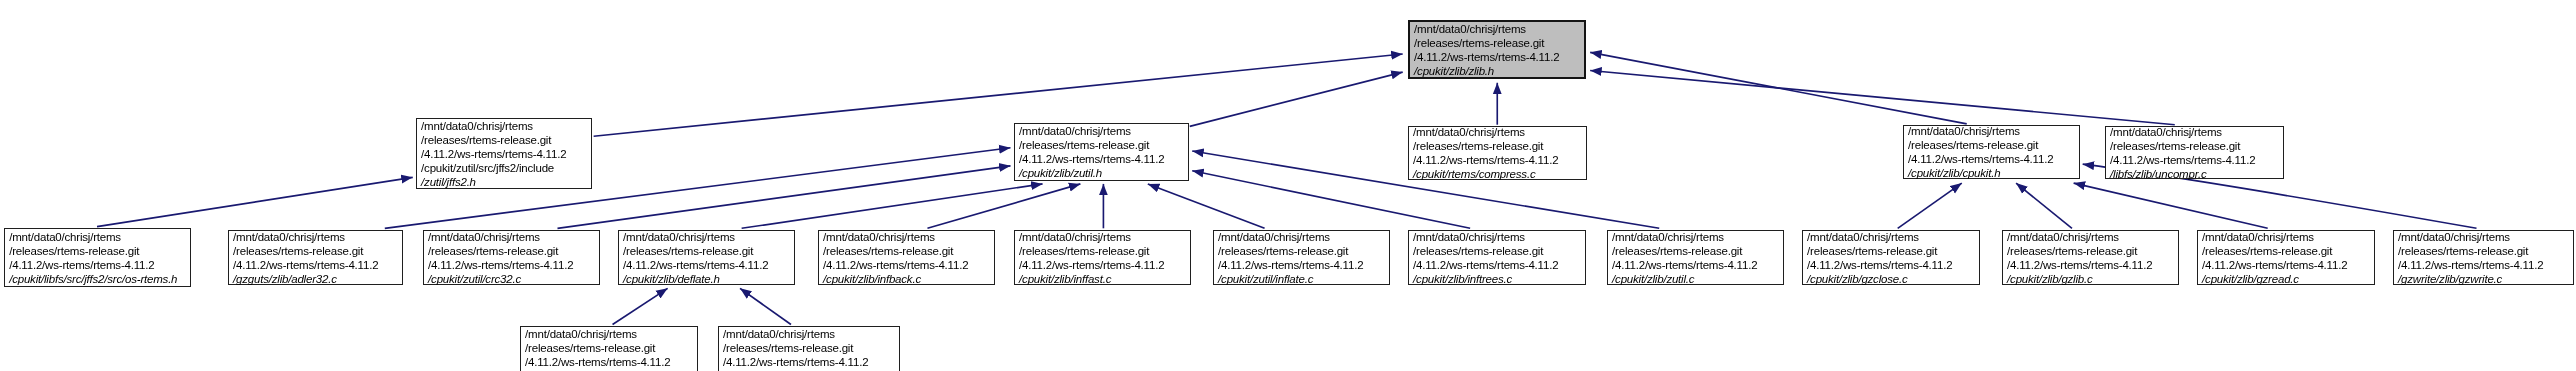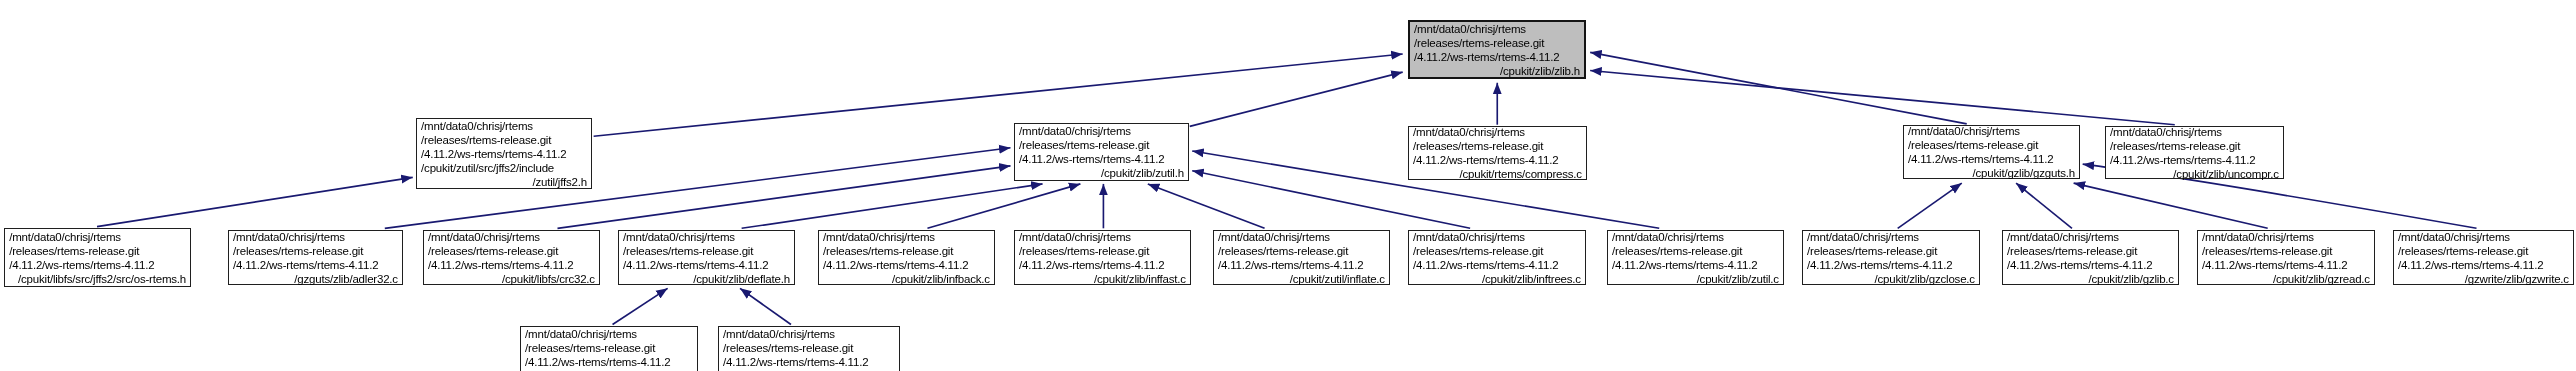--- a/index.html
+++ b/index.html
@@ -40,21 +40,22 @@
   .node.highlighted {
     background: #bebebe;
     border: 2.5px solid #141414;
   }
   .node .line {
     padding: 0 4.1px;
     text-align: left;
     white-space: nowrap;
   }
   .node .line.last {
-    text-align: right;
+    text-align: left;
+    font-style: italic;
   }
 </style>
 </head>
 <body>
 
 <div id="canvas">
   <svg id="edge-layer" xmlns="http://www.w3.org/2000/svg" viewBox="0 0 3133 452" width="2576" height="372">
       <defs>
         <marker id="arrow" markerUnits="userSpaceOnUse" markerWidth="16" markerHeight="12" refX="14" refY="6" orient="auto">
           <path d="M0,0.5 L14,6 L0,11.5 Z" fill="#191970"></path>
@@ -104,45 +105,45 @@
     <div class="node" style="left: 1408px; top: 110px; width: 179px; height: 54px;">
       <div class="line">/mnt/data0/chrisj/rtems</div>
       <div class="line">/releases/rtems-release.git</div>
       <div class="line">/4.11.2/ws-rtems/rtems-4.11.2</div>
       <div class="line last">/cpukit/rtems/compress.c</div>
     </div>
     <div class="node" style="left: 1903px; top: 109px; width: 177px; height: 54px;">
       <div class="line">/mnt/data0/chrisj/rtems</div>
       <div class="line">/releases/rtems-release.git</div>
       <div class="line">/4.11.2/ws-rtems/rtems-4.11.2</div>
-      <div class="line last">/cpukit/gzlib/gzguts.h</div>
+      <div class="line last">/cpukit/zlib/cpukit.h</div>
     </div>
     <div class="node" style="left: 2105px; top: 110px; width: 179px; height: 53px;">
       <div class="line">/mnt/data0/chrisj/rtems</div>
       <div class="line">/releases/rtems-release.git</div>
       <div class="line">/4.11.2/ws-rtems/rtems-4.11.2</div>
-      <div class="line last">/cpukit/zlib/uncompr.c</div>
+      <div class="line last">/libfs/zlib/uncompr.c</div>
     </div>
     <div class="node" style="left: 4.1px; top: 212px; width: 187px; height: 59px;">
       <div class="line">/mnt/data0/chrisj/rtems</div>
       <div class="line">/releases/rtems-release.git</div>
       <div class="line">/4.11.2/ws-rtems/rtems-4.11.2</div>
       <div class="line last">/cpukit/libfs/src/jffs2/src/os-rtems.h</div>
     </div>
     <div class="node" style="left: 228px; top: 214px; width: 175px; height: 55px;">
       <div class="line">/mnt/data0/chrisj/rtems</div>
       <div class="line">/releases/rtems-release.git</div>
       <div class="line">/4.11.2/ws-rtems/rtems-4.11.2</div>
       <div class="line last">/gzguts/zlib/adler32.c</div>
     </div>
     <div class="node" style="left: 423px; top: 214px; width: 177px; height: 55px;">
       <div class="line">/mnt/data0/chrisj/rtems</div>
       <div class="line">/releases/rtems-release.git</div>
       <div class="line">/4.11.2/ws-rtems/rtems-4.11.2</div>
-      <div class="line last">/cpukit/libfs/crc32.c</div>
+      <div class="line last">/cpukit/zutil/crc32.c</div>
     </div>
     <div class="node" style="left: 618px; top: 214px; width: 177px; height: 55px;">
       <div class="line">/mnt/data0/chrisj/rtems</div>
       <div class="line">/releases/rtems-release.git</div>
       <div class="line">/4.11.2/ws-rtems/rtems-4.11.2</div>
       <div class="line last">/cpukit/zlib/deflate.h</div>
     </div>
     <div class="node" style="left: 818px; top: 214px; width: 177px; height: 55px;">
       <div class="line">/mnt/data0/chrisj/rtems</div>
       <div class="line">/releases/rtems-release.git</div>

